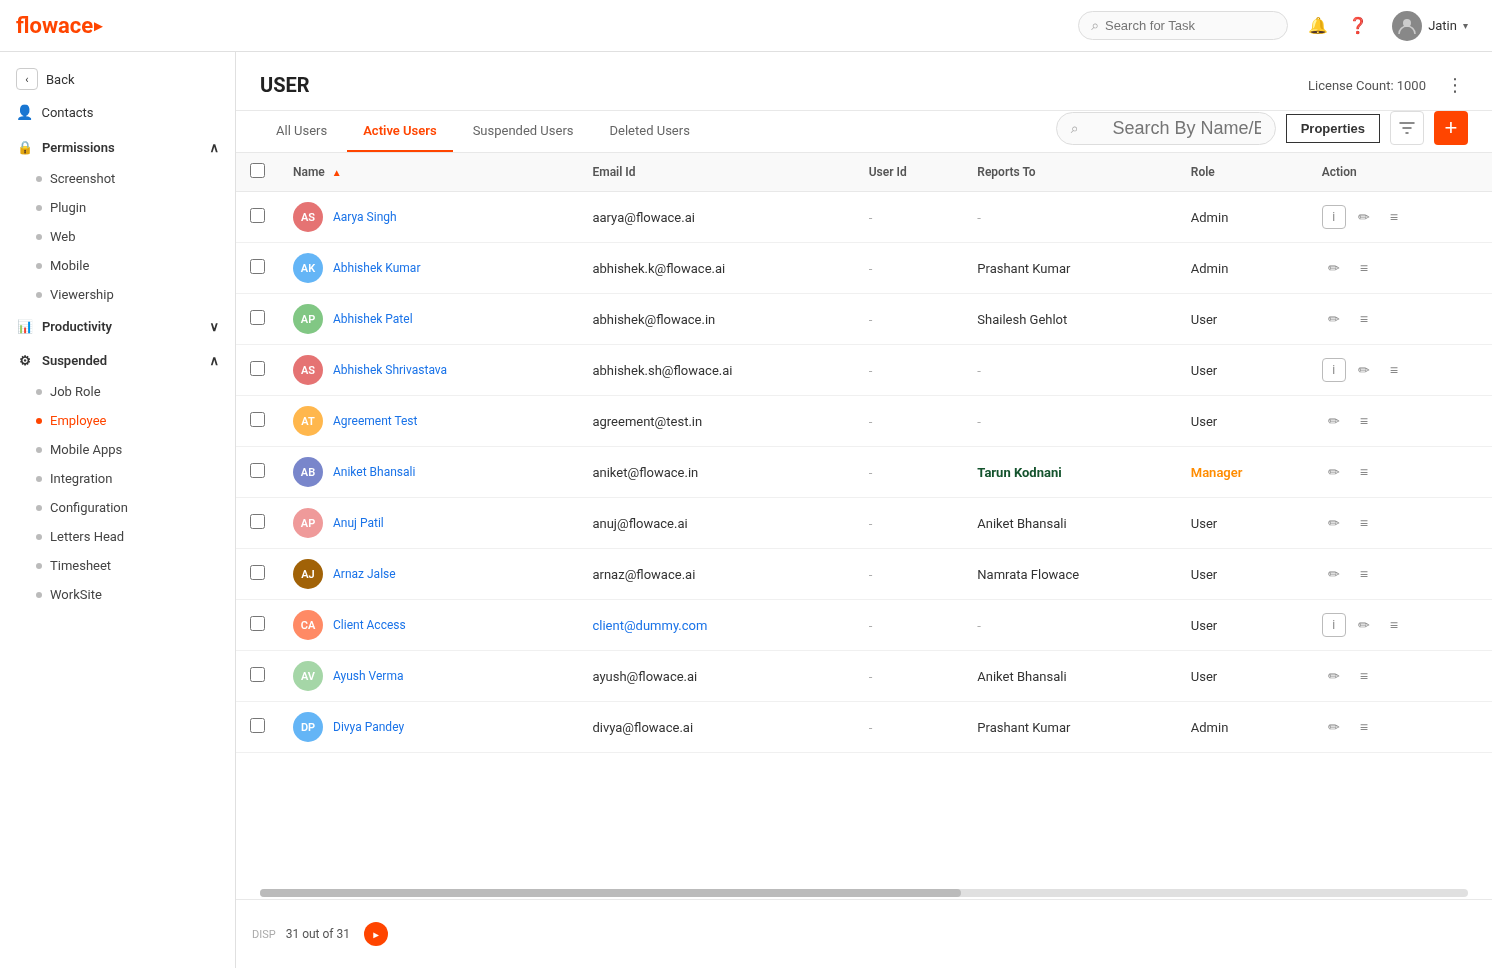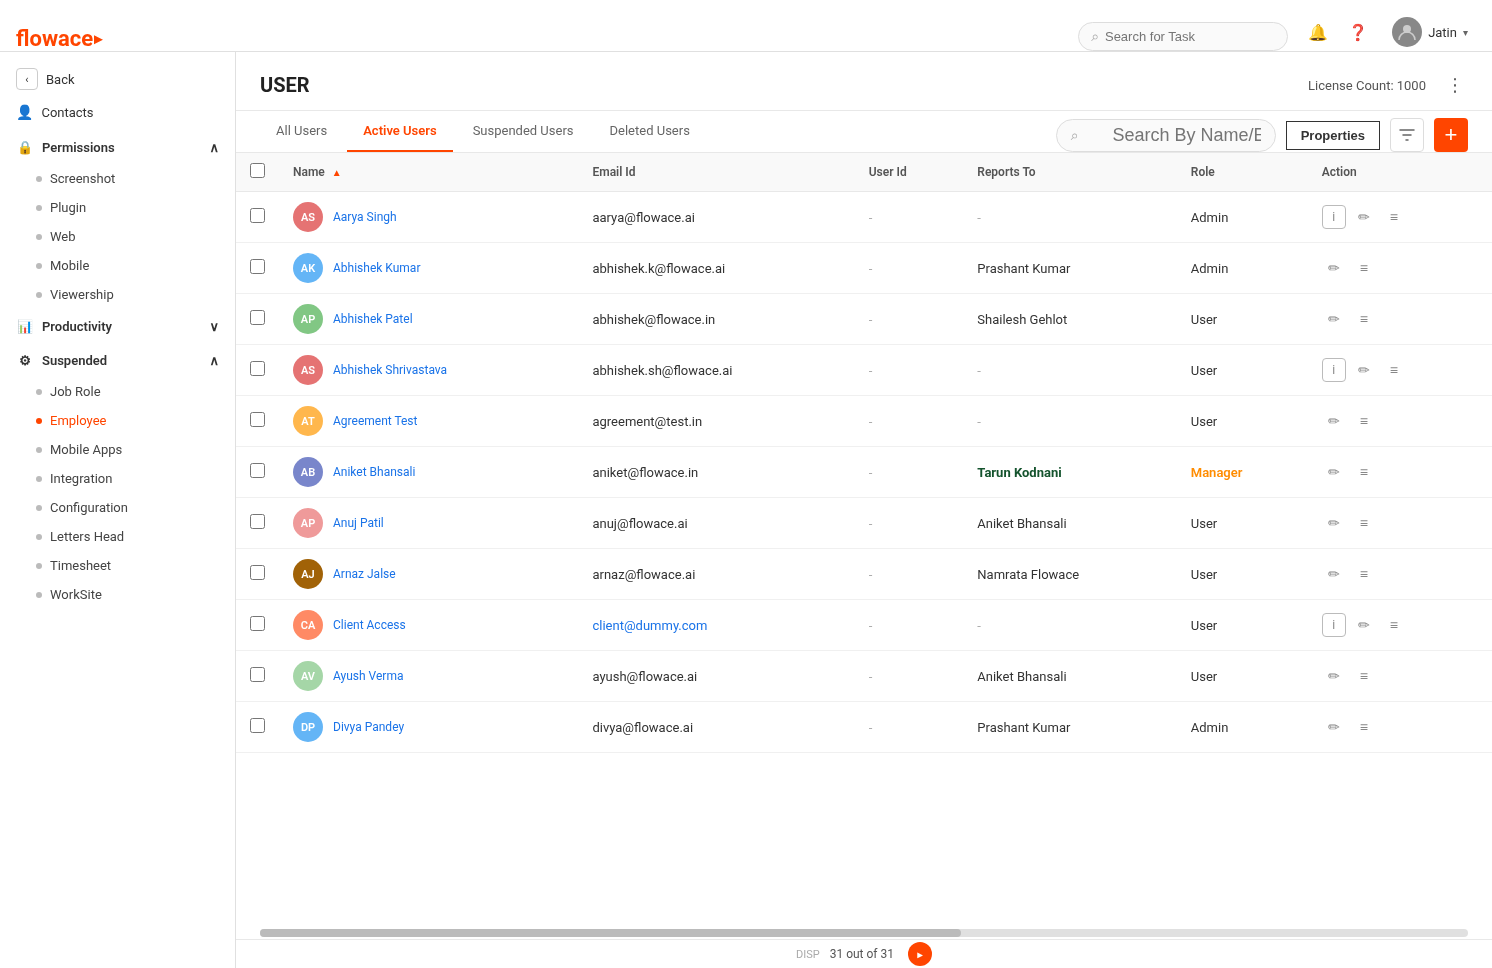--- a/index.html
+++ b/index.html
@@ -1,20 +1,20 @@
 <!DOCTYPE html>
 <html><head>
   <meta charset="utf-8">
   <style>
     * { box-sizing: border-box; margin: 0; padding: 0; }
     body { font-family: -apple-system, BlinkMacSystemFont, 'Segoe UI', Roboto, sans-serif; font-size: 13px; background: #f5f5f5; color: #333; display: flex; flex-direction: column; height: 968px; overflow: hidden; }
 
     
     .topnav {
-      display: flex; align-items: flex-end; background: #fff; border-bottom: 1px solid #e0e0e0;
+      display: flex; align-items: center; background: #fff; border-bottom: 1px solid #e0e0e0;
       padding: 0 16px; height: 52px; flex-shrink: 0; z-index: 10;
     }
     .logo { font-size: 22px; font-weight: 700; color: #222; margin-right: auto; display: flex; align-items: center; }
     .logo span { color: #ff4500; }
     .search-bar {
       display: flex; align-items: center; border: 1px solid #ddd; border-radius: 20px;
       padding: 5px 12px; background: #fafafa; width: 210px; margin-right: 16px;
     }
     .search-bar input { border: none; background: transparent; outline: none; font-size: 13px; color: #999; width: 100%; }
     .nav-icons { display: flex; align-items: center; gap: 12px; }
@@ -61,21 +61,21 @@
       display: flex; align-items: center; justify-content: space-between;
       padding: 18px 24px 10px; border-bottom: 1px solid #e8e8e8;
     }
     .page-title { font-size: 20px; font-weight: 700; color: #222; }
     .header-right { display: flex; align-items: center; gap: 8px; }
     .license-count { font-size: 13px; color: #555; margin-right: 8px; }
     .kebab-btn { background: none; border: none; cursor: pointer; font-size: 18px; color: #555; padding: 4px; }
 
     
     .tabs-bar {
-      display: flex; align-items: flex-end; padding: 0 24px;
+      display: flex; align-items: flex-start; padding: 0 24px;
       border-bottom: 1px solid #e8e8e8; background: #fff;
     }
     .tab {
       padding: 12px 16px; cursor: pointer; font-size: 13px; color: #666;
       border-bottom: 2px solid transparent; margin-right: 4px;
     }
     .tab.active { color: #ff4500; border-bottom-color: #ff4500; font-weight: 600; }
     .tabs-actions { margin-left: auto; display: flex; align-items: center; gap: 10px; }
     .search-name-bar {
       display: flex; align-items: center; border: 1px solid #ddd; border-radius: 20px;
@@ -126,22 +126,22 @@
     
     .action-cell { display: flex; align-items: center; gap: 6px; }
     .action-icon { width: 24px; height: 24px; display: flex; align-items: center; justify-content: center; cursor: pointer; color: #888; font-size: 14px; }
     .action-icon-bordered { width: 24px; height: 24px; border: 1px solid #bbb; border-radius: 4px; display: flex; align-items: center; justify-content: center; cursor: pointer; color: #888; font-size: 12px; }
 
     
     .reports-link { color: #14532d; cursor: pointer; font-weight: bold; }
 
     
     .footer-bar {
-      display: flex; align-items: center; justify-content: center;
-      padding: 2px 16px; border-top: 1px solid #e8e8e8; background: #fff;
+      display: flex; align-items: center; justify-content: flex-start;
+      padding: 22px 16px; border-top: 1px solid #e8e8e8; background: #fff;
       font-size: 12px; color: #555;
     }
     .footer-brand {
       display: flex; align-items: center; gap: 6px;
     }
 
     
     ::-webkit-scrollbar { width: 6px; height: 6px; }
     ::-webkit-scrollbar-track { background: #f1f1f1; }
     ::-webkit-scrollbar-thumb { background: #ccc; border-radius: 3px; }

